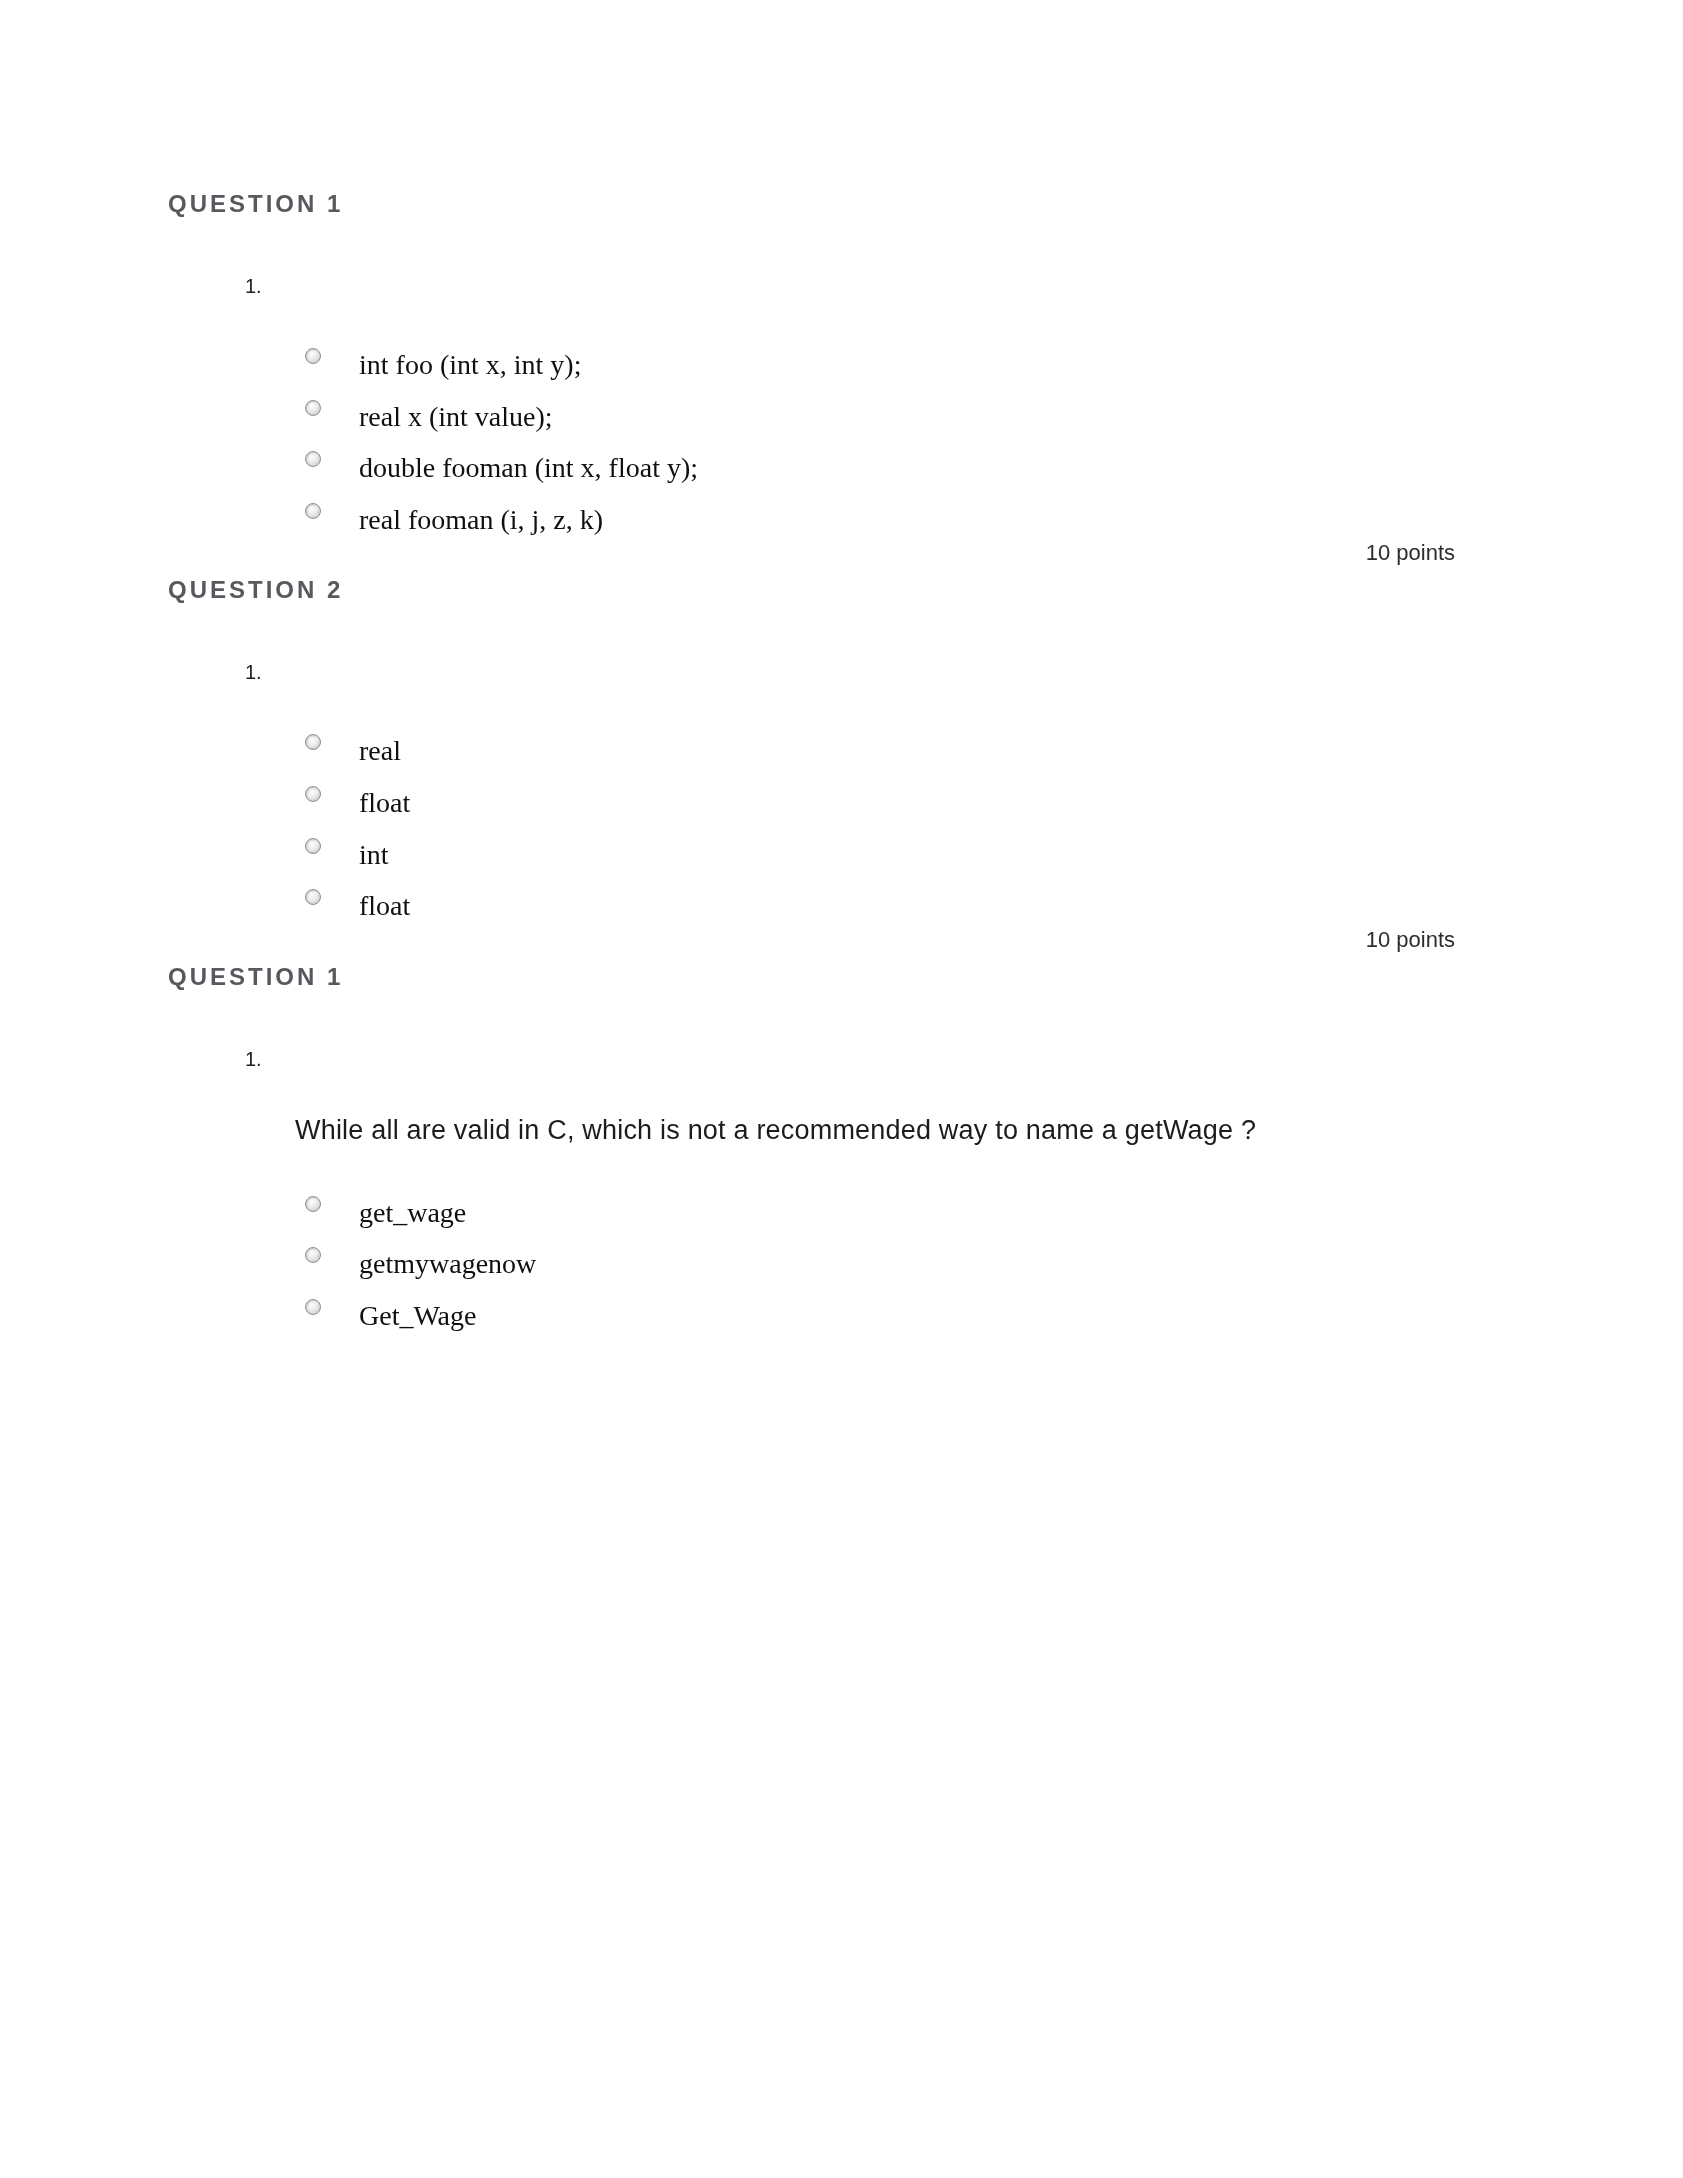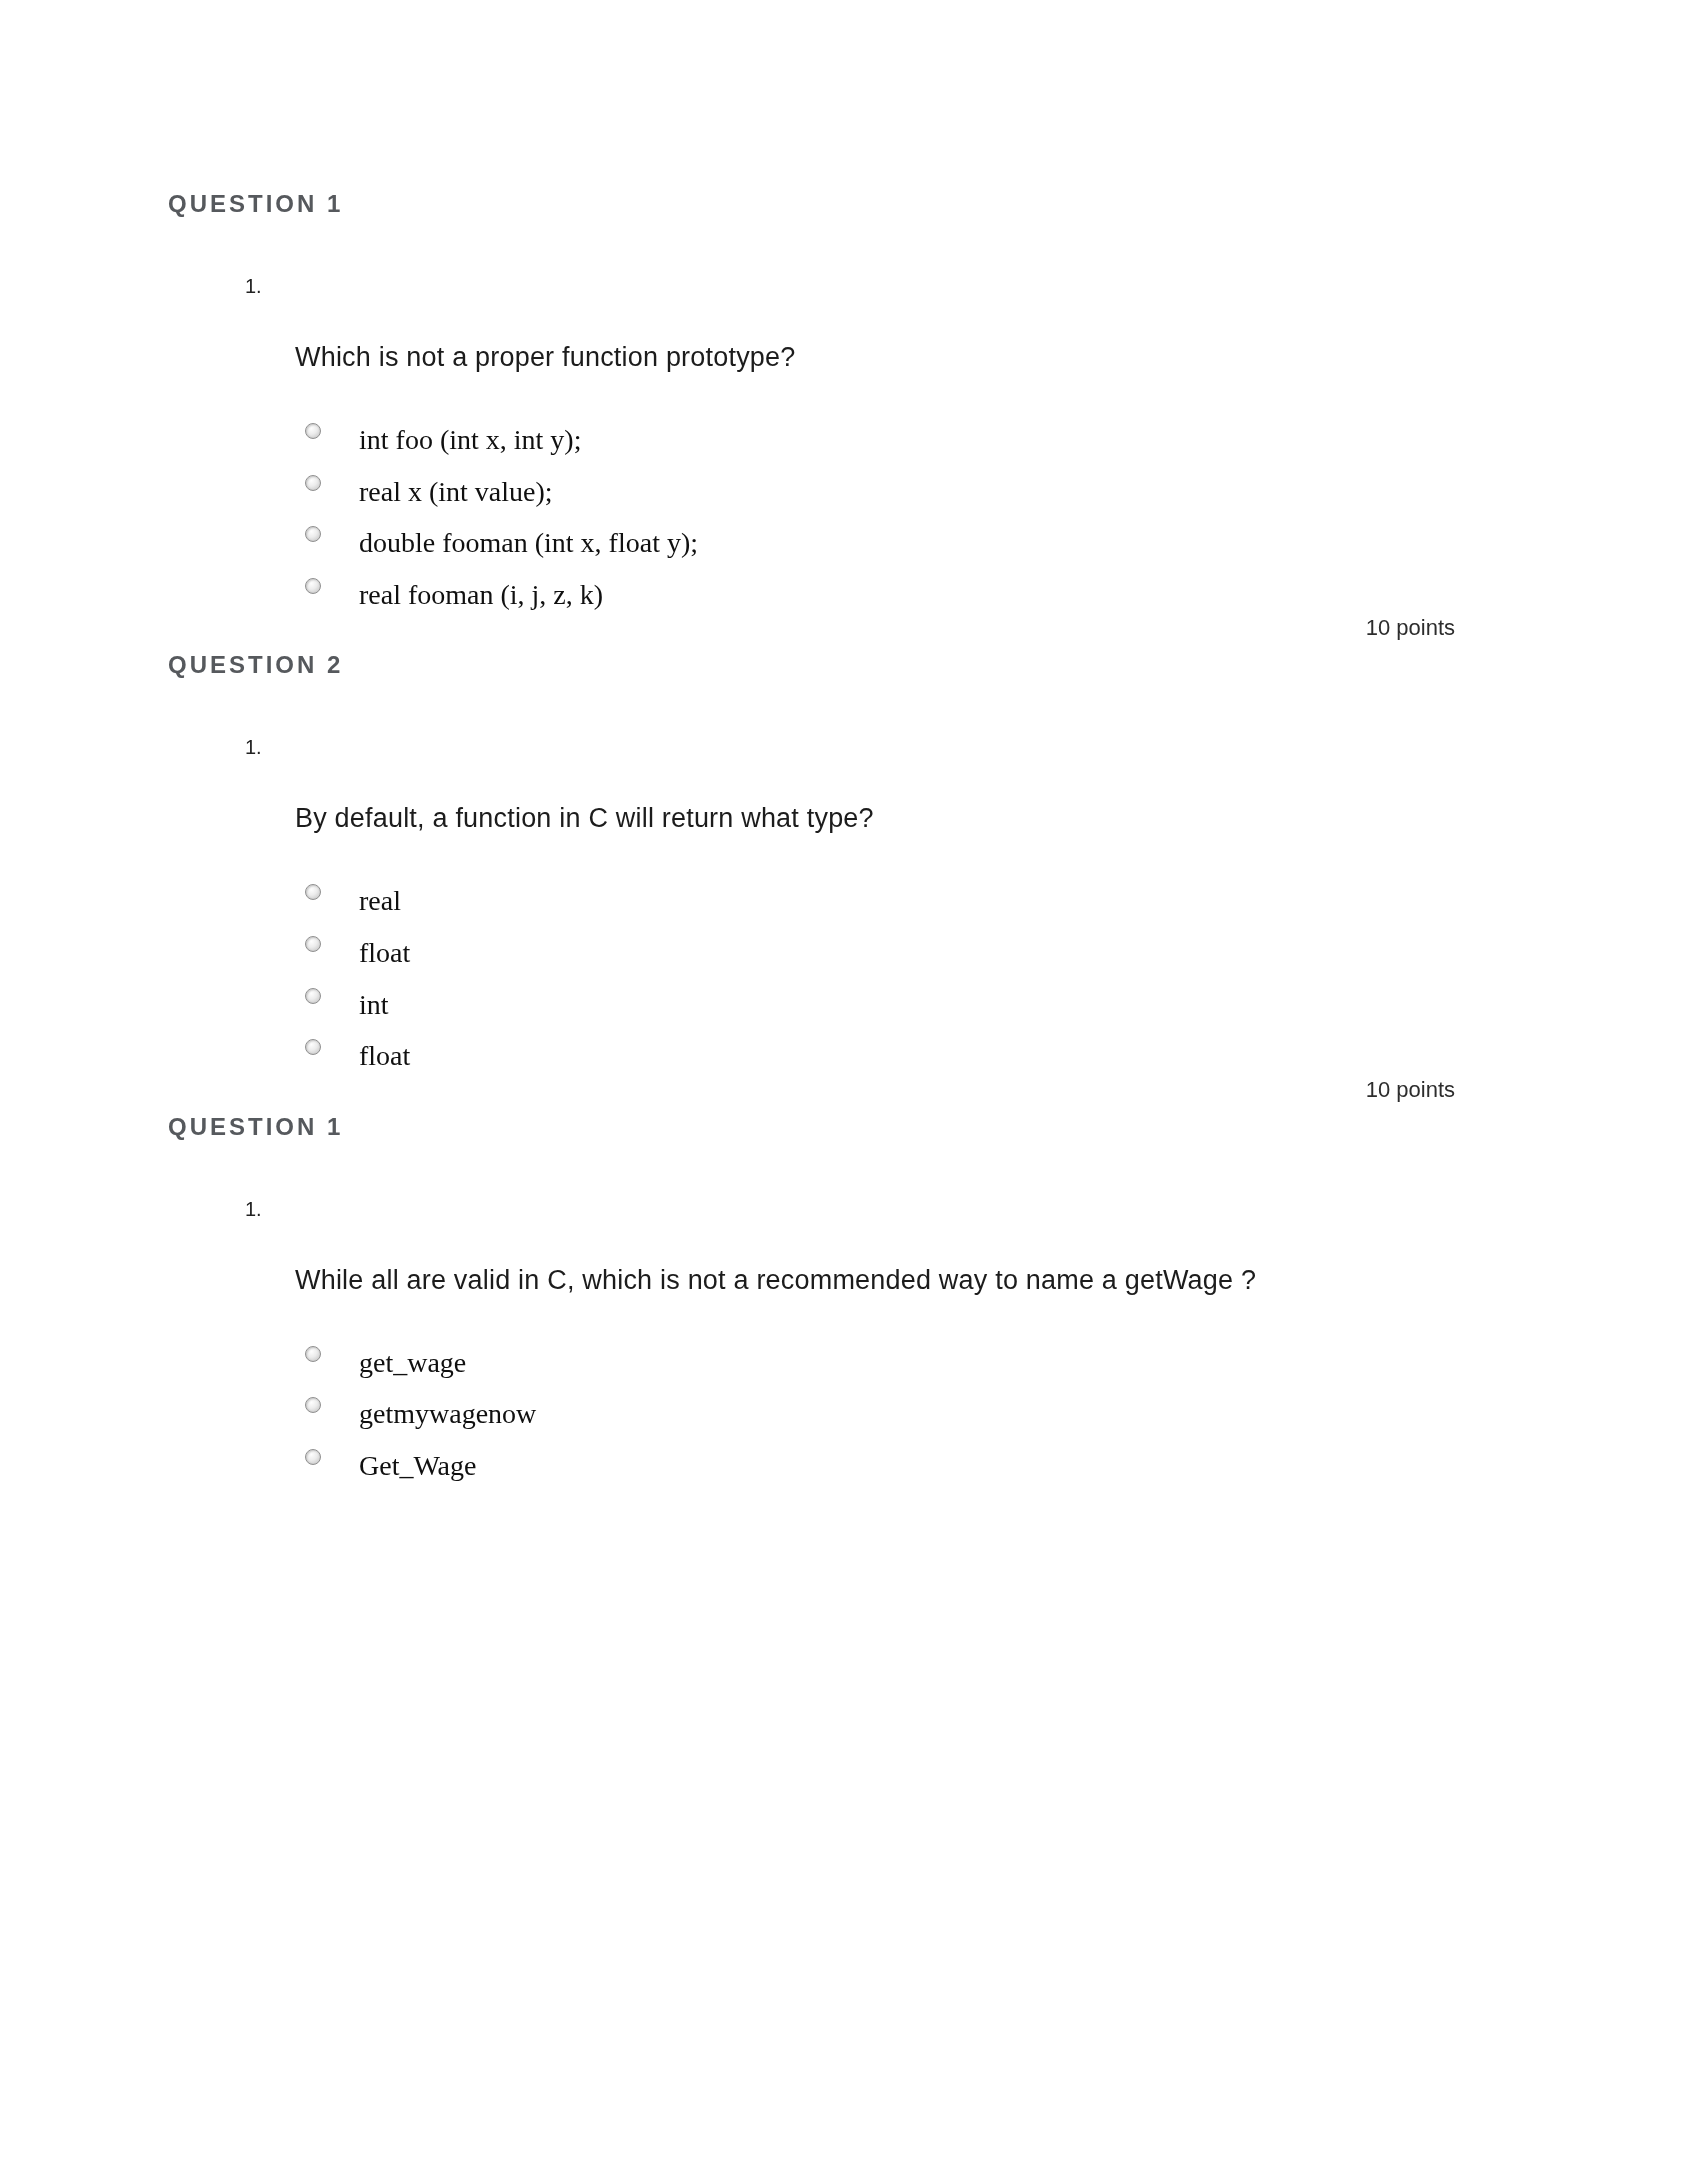--- a/index.html
+++ b/index.html
@@ -71,21 +71,20 @@
 </style>
 </head>
 <body>
 
 <div class="page">
 
   <section class="question">
     <h2 class="q-header">QUESTION 1</h2>
     <div class="q-num">1.</div>
     <div class="q-content">
-      <p class="q-text">Which is not a proper function prototype?</p>
       <div class="options">
         <label class="option">
           <span class="radio"></span>
           <span class="option-label">int foo (int x, int y);</span>
         </label>
         <label class="option">
           <span class="radio"></span>
           <span class="option-label">real x (int value);</span>
         </label>
         <label class="option">
@@ -98,21 +97,20 @@
         </label>
       </div>
     </div>
     <div class="points">10 points</div>
   </section>
 
   <section class="question">
     <h2 class="q-header">QUESTION 2</h2>
     <div class="q-num">1.</div>
     <div class="q-content">
-      <p class="q-text">By default, a function in C will return what type?</p>
       <div class="options">
         <label class="option">
           <span class="radio"></span>
           <span class="option-label">real</span>
         </label>
         <label class="option">
           <span class="radio"></span>
           <span class="option-label">float</span>
         </label>
         <label class="option">

